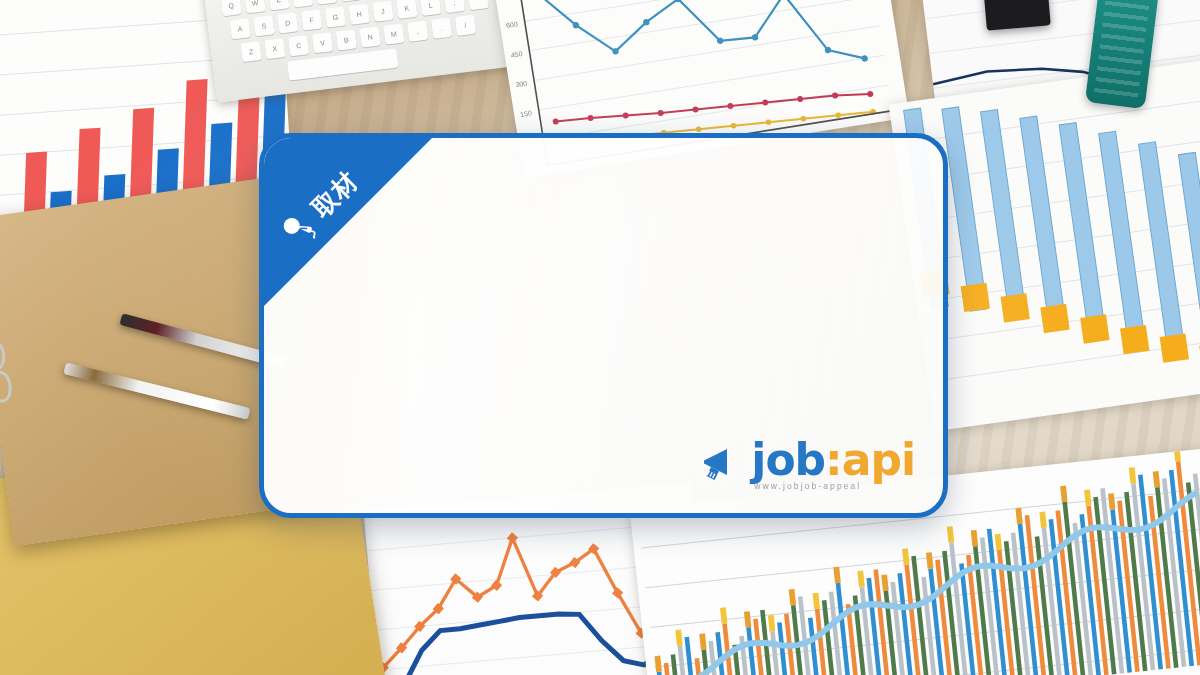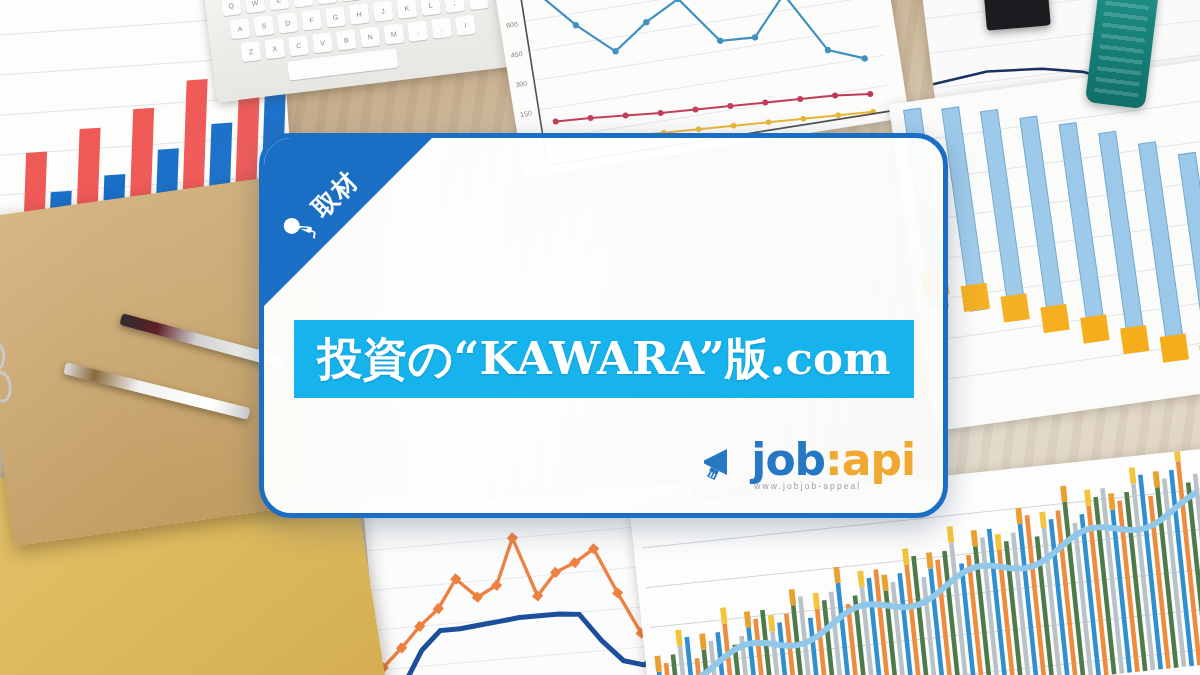--- a/index.html
+++ b/index.html
@@ -615,23 +615,20 @@
           <circle cx="9" cy="9" r="8" fill="#ffffff"></circle>
           <path d="M13.5 13.2 L21.5 22.5 C22.4 23.6 21.9 25.0 20.7 25.6 L18.6 26.6 C17.5 27.1 16.3 26.5 15.9 25.3 L12.1 14.6 Z" fill="#ffffff"></path>
           <path d="M13.8 17.0 L17.6 21.3" stroke="#1a6fc4" stroke-width="1.6" stroke-linecap="round"></path>
           <path d="M19.6 26.8 C21.5 29.2 20.2 31.0 18.2 31.6 C16.6 32.1 16.0 33.2 16.8 34.0" stroke="#ffffff" stroke-width="1.8" fill="none" stroke-linecap="round"></path>
         </svg>
         <span id="ribbon-label">取材</span>
       </div>
     </div>
 
 
-    <div id="banner">
-      <span id="banner-text">投資の“KAWARA”版.com</span>
-    </div>
 
     <div id="logo">
       <svg id="megaphone-icon" viewBox="0 0 42 38">
         <path d="M27 3 L27 29 L13 22 L13 10 Z" fill="#2778c4"></path>
         <path d="M13 10 L4 14.5 L4 17.5 L13 22 Z" fill="#2778c4"></path>
         <path d="M11 21 L19 25 L14.5 34 L6.5 30 Z" fill="#2778c4"></path>
         <g stroke="#ffffff" stroke-width="1.3">
           <line x1="9.5" y1="24.8" x2="7.2" y2="29.2"></line>
           <line x1="12.2" y1="26.2" x2="9.9" y2="30.6"></line>
           <line x1="14.9" y1="27.6" x2="12.6" y2="32.0"></line>

